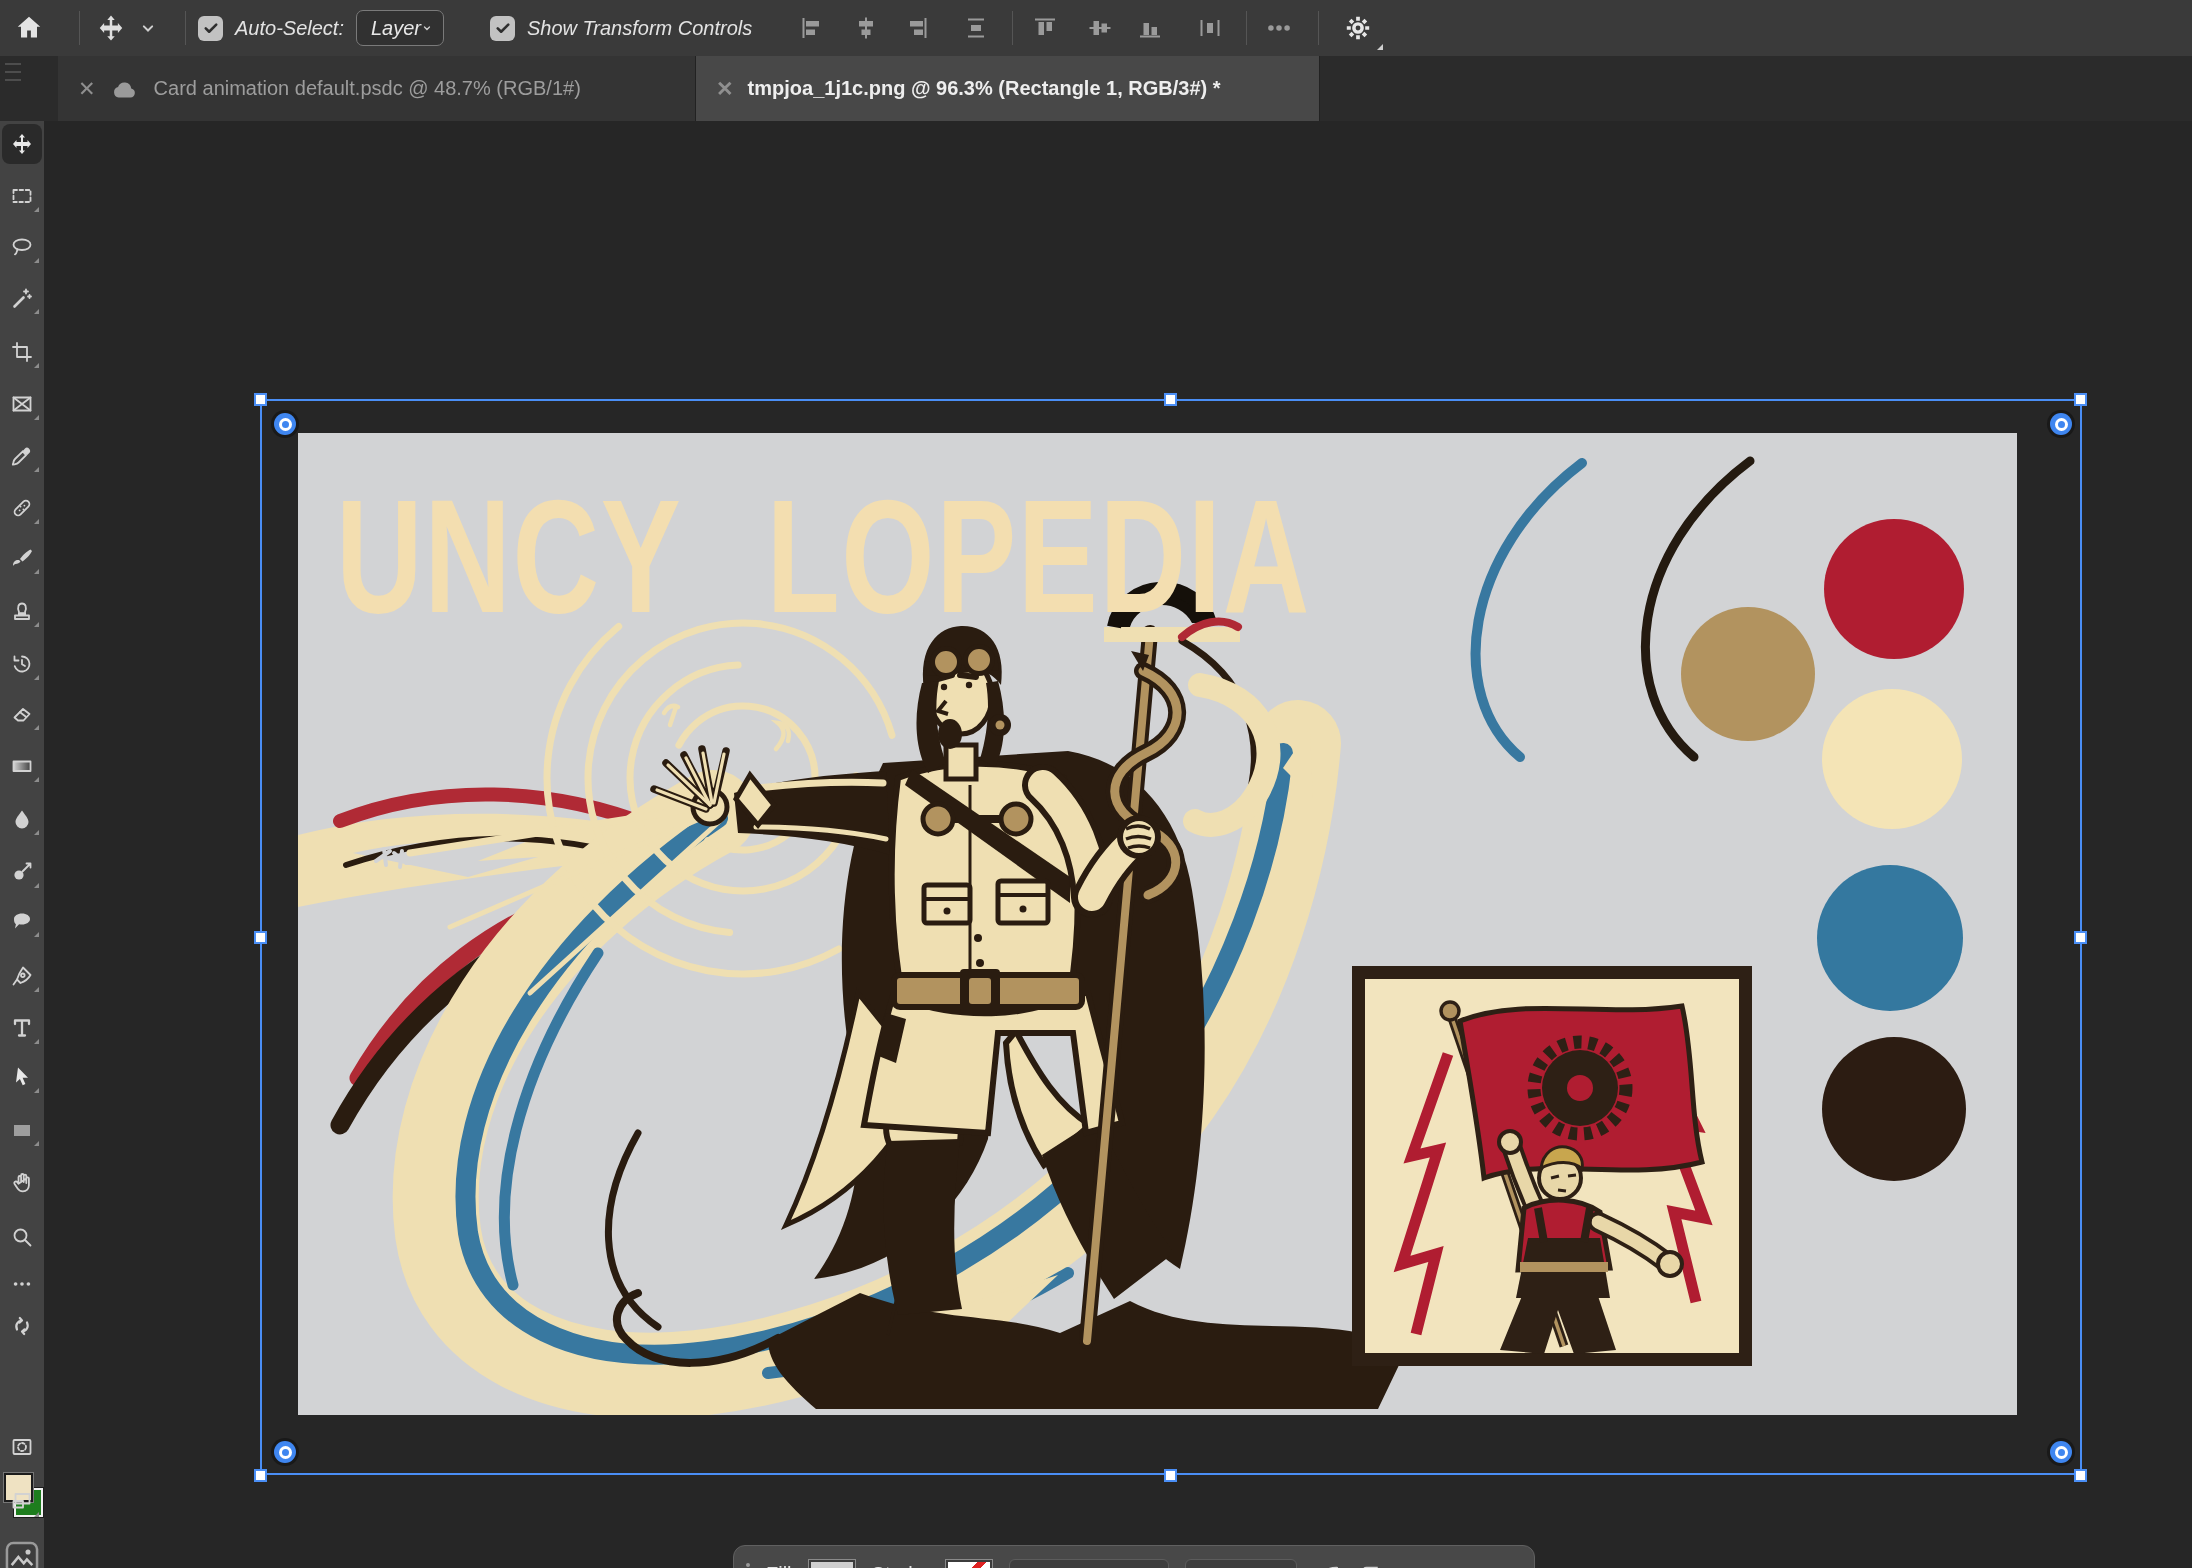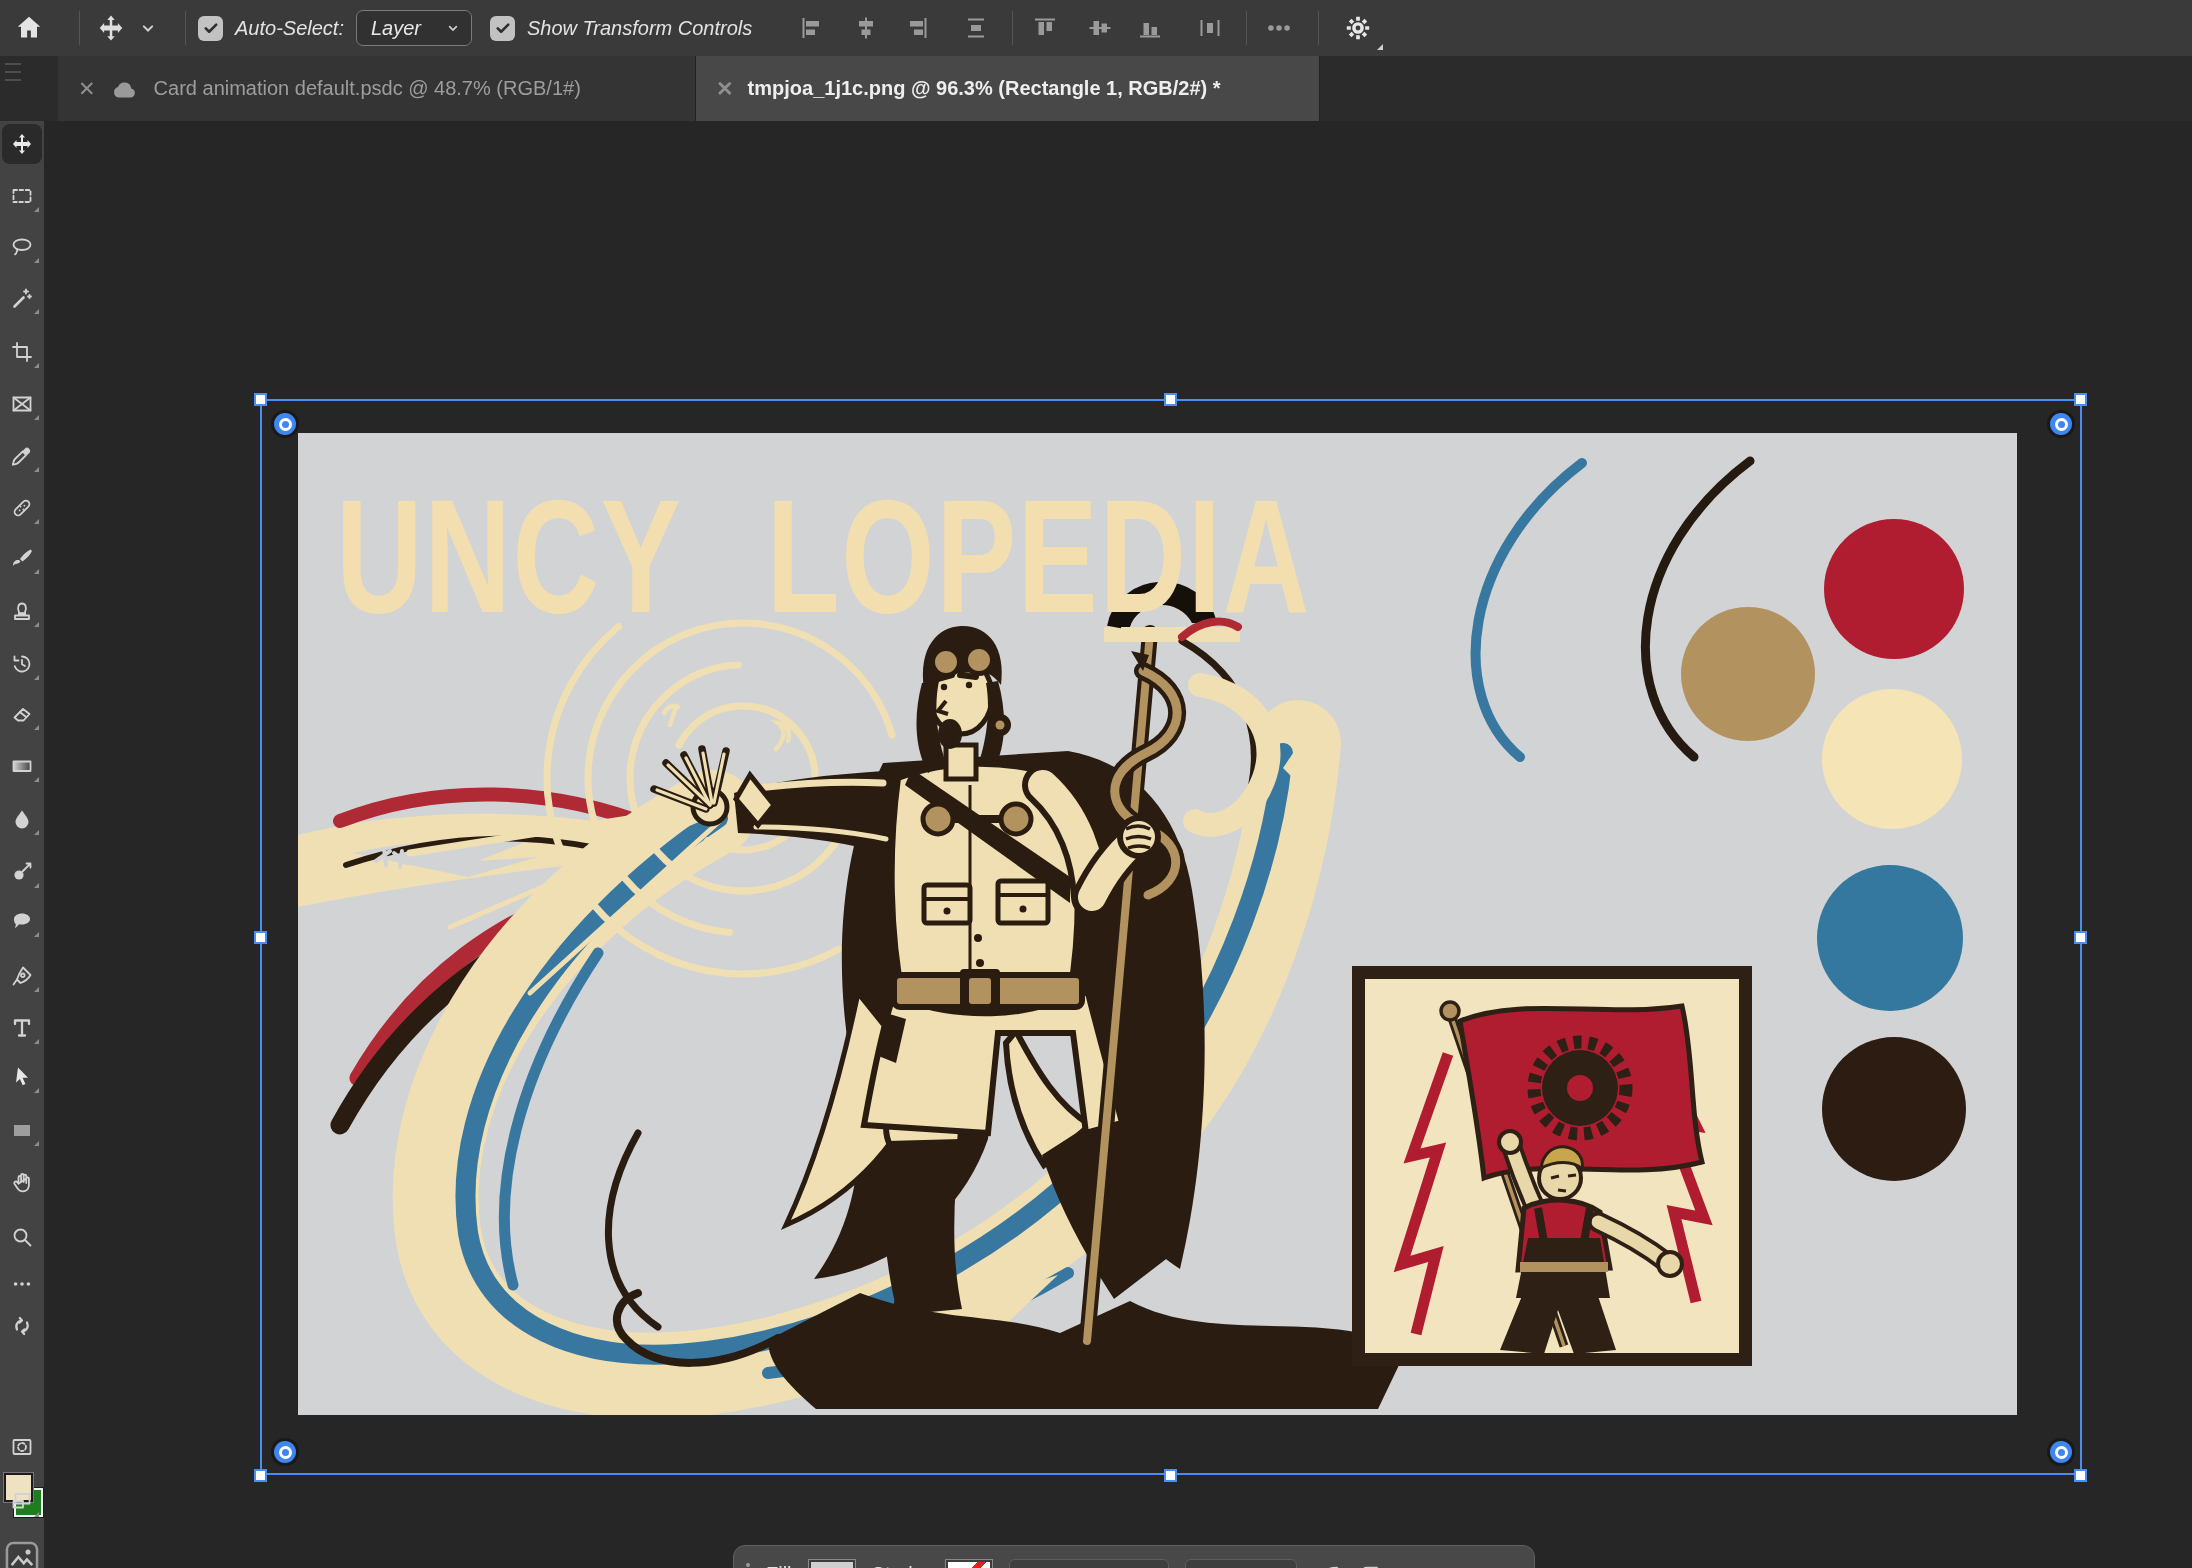--- a/index.html
+++ b/index.html
@@ -4,21 +4,21 @@
 <style>
   html,body{margin:0;padding:0;background:#161616;}
   #screen{position:relative;width:2192px;height:1568px;overflow:hidden;
     font-family:"Liberation Sans",sans-serif;background:#262626;-webkit-font-smoothing:antialiased;}
   
   #options-bar{position:absolute;left:0;top:0;width:2192px;height:56px;background:#3a3a3a;border-bottom:1px solid #242424;font-style:italic;}
   #options-bar .abs{position:absolute;top:0;height:56px;display:flex;align-items:center;}
   .vsep{position:absolute;top:11px;width:1px;height:34px;background:#555;}
   .optlabel{color:#e3e3e3;font-size:20px;white-space:nowrap;}
   .checkbox{width:25px;height:25px;border-radius:6px;background:#c2c2c2;display:flex;align-items:center;justify-content:center;}
-  .dropdown{display:flex;align-items:center;justify-content:space-between;width:116px;height:36px;background:#313131;
+  .dropdown{display:flex;align-items:center;justify-content:space-between;width:88px;height:36px;background:#313131;
     border:1.5px solid #7a7a7a;border-radius:7px;padding:0 10px 0 14px;box-sizing:border-box;color:#e8e8e8;font-size:20px;}
   .alicon{width:30px;height:30px;display:flex;align-items:center;justify-content:center;}
   .alicon svg{stroke:#9a9a9a;fill:#9a9a9a;}
   .gearwrap{position:relative;}
   .gearwrap::after{content:'';position:absolute;right:-9px;bottom:6px;border-left:6px solid transparent;border-bottom:6px solid #cfcfcf;}
   
   #tab-bar{position:absolute;left:0;top:56px;width:2192px;height:65px;background:#2b2b2b;border-bottom:1px solid #1e1e1e;}
   .tab{position:absolute;top:0;height:65px;display:flex;align-items:center;gap:14px;padding:0 20px;box-sizing:border-box;
     font-size:20px;white-space:nowrap;overflow:hidden;border-right:1px solid #222;}
   .tab .close{font-size:21px;line-height:1;color:#8f8f8f;}
@@ -185,21 +185,21 @@
       </div>
     <div class="tab tab-inactive" style="left:58px;width:638px;">
       <span class="close">✕</span>
       <svg width="30" height="22" viewBox="0 0 24 18">
           <path d="M6.8 16h9.6a3.8 3.8 0 0 0 .7-7.5A5.6 5.6 0 0 0 6.3 7.4 4.4 4.4 0 0 0 6.8 16z" fill="#9a9a9a"></path>
         </svg>
       <span>Card animation default.psdc @ 48.7% (RGB/1#)</span>
     </div>
     <div class="tab tab-active" style="left:696px;width:624px;">
       <span class="close">✕</span>
-      <span>tmpjoa_1j1c.png @ 96.3% (Rectangle 1, RGB/2#) *</span>
+      <span>tmpjoa_1j1c.png @ 96.3% (Rectangle 1, RGB/3#) *</span>
     </div>
   </div>
 
   <aside id="tool-bar">
     <div class="tool selected" style="top:3px;">
       <svg width="24" height="24" viewBox="0 0 24 24">
           <path d="M12 2l3 3.5h-2V10h4.5V8L21 12l-3.5 4v-2H13v4.5h2L12 22l-3-3.5h2V14H6.5v2L3 12l3.5-4v2H11V5.5H9z" fill="#e8e8e8" stroke="none"></path>
         </svg>
     </div>
     <div class="tool fly" style="top:55px;">

